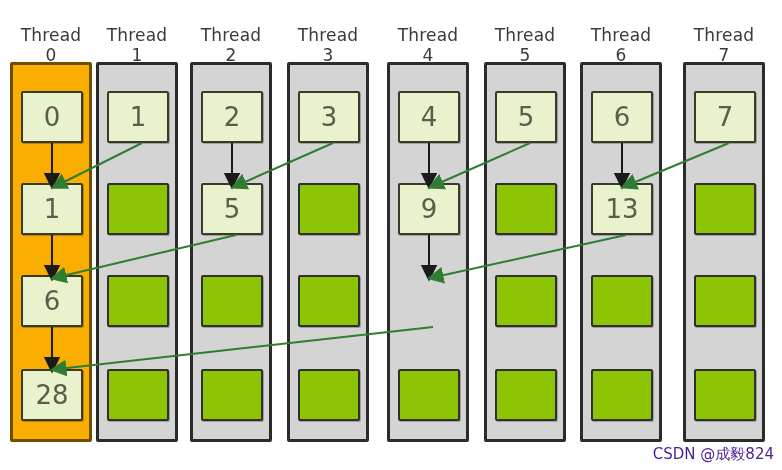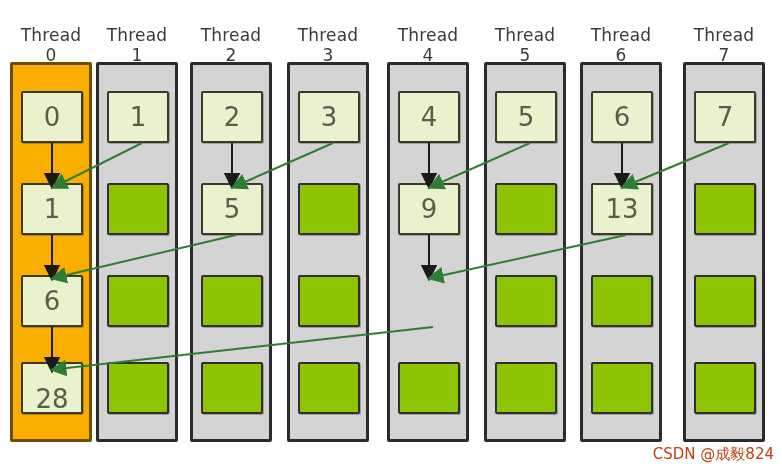--- a/index.html
+++ b/index.html
@@ -65,35 +65,35 @@
   }
   .cell.val .num {
     font-size: 26px;
     color: #595e4c;
     line-height: 1;
     font-family: "DejaVu Sans", sans-serif;
   }
   .cell.r0 { top: 26px; }
   .cell.r1 { top: 118px; }
   .cell.r2 { top: 210px; }
-  .cell.r3 { top: 297px; align-items: flex-end; }
+  .cell.r3 { top: 304px; }
 
   #arrows {
     position: absolute;
     left: 0; top: 0;
     width: 782px;
     height: 470px;
     pointer-events: none;
   }
   .watermark {
     position: absolute;
     right: 8px;
     bottom: 6px;
     font-size: 15px;
-    color: #c2410c;
+    color: #4c1d95;
     font-family: "DejaVu Sans", sans-serif;
     white-space: nowrap;
   }
 </style>
 </head>
 <body>
 
 <div id="stage">
 
   <div id="headers">

